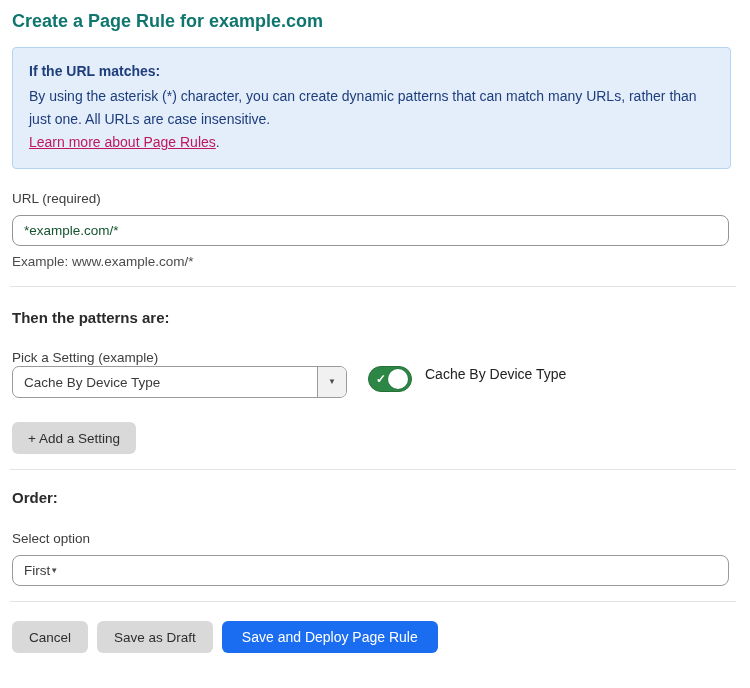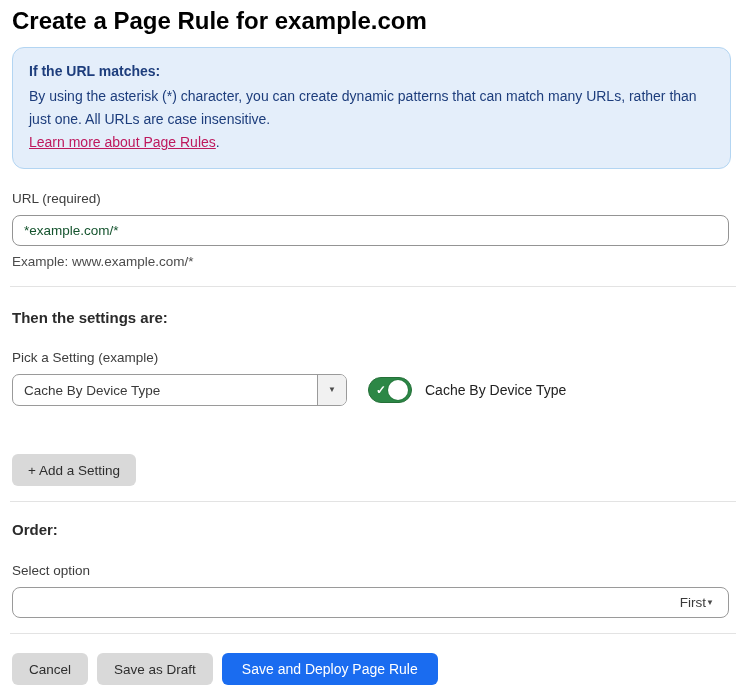--- a/index.html
+++ b/index.html
@@ -7,32 +7,32 @@
   body {
     width: 750px;
     height: 688px;
     font-family: "Liberation Sans", sans-serif;
     color: #2e2e2e;
     overflow: hidden;
   }
   .page { padding: 8px 12px 0 12px; width: 750px; }
 
   .page-title {
-    font-size: 24px;
+    font-size: 18px;
     font-weight: bold;
-    color: #000000;
+    color: #0f766e;
     line-height: 26px;
   }
 
   
   .info-box {
     margin-top: 13px;
     background: #e4eefa;
     border: 1px solid #b3d5f2;
-    border-radius: 12px;
+    border-radius: 4px;
     padding: 13px 16px 14px 16px;
     color: #1d3d7c;
     width: 719px;
   }
   .info-box-heading {
     font-weight: bold;
     font-size: 14px;
     line-height: 20px;
     margin-bottom: 4px;
   }
@@ -93,23 +93,21 @@
     font-weight: bold;
     color: #2b2b2b;
     line-height: 19px;
   }
   .settings-heading { margin-top: 21px; }
   .order-heading { margin-top: 18px; }
 
   .setting-label { margin-top: 23px; }
 
   .setting-row {
-    margin-top: 8px;
-    display: flex;
-    align-items: center;
+    display: flex;
   }
 
   
   .split-dropdown {
     width: 335px;
     height: 32px;
     border: 1px solid #9a9a9a;
     border-radius: 7px;
     background: #ffffff;
     display: flex;
@@ -167,21 +165,21 @@
     background: #ffffff;
     box-shadow: 0 0 0 1px rgba(0,0,0,0.08);
   }
   .toggle-text {
     margin-left: 13px;
     font-size: 14px;
     color: #222222;
   }
 
   .add-setting-button {
-    margin-top: 48px;
+    margin-top: 24px;
     height: 32px;
     padding: 0 16px;
     background: #d9d9d9;
     border: none;
     border-radius: 6px;
     font-family: "Liberation Sans", sans-serif;
     font-size: 13.5px;
     color: #2e2e2e;
     cursor: pointer;
     display: inline-block;
@@ -191,21 +189,21 @@
 
   .select-control {
     margin-top: 8px;
     width: 717px;
     height: 31px;
     border: 1px solid #9a9a9a;
     border-radius: 8px;
     background: #ffffff;
     display: flex;
     align-items: center;
-    justify-content: flex-end;
+    justify-content: flex-start;
     padding: 0 14px 0 11px;
     font-size: 13.5px;
     color: #3a3a3a;
     cursor: pointer;
   }
 
   .order-helper {
     margin-top: 6px;
     font-size: 13.5px;
     line-height: 17.5px;
@@ -252,21 +250,21 @@
     <div class="info-box-body">By using the asterisk (*) character, you can create dynamic patterns that can match many URLs, rather than just one. All URLs are case insensitive.</div>
     <div class="info-box-link-line"><a class="info-link">Learn more about Page Rules</a><span class="info-link-suffix">.</span></div>
   </div>
 
   <div class="field-label url-label">URL (required)</div>
   <input class="text-input" type="text" value="*example.com/*" style="">
   <div class="helper-text">Example: www.example.com/*</div>
 
   <hr class="divider divider-1">
 
-  <div class="section-heading settings-heading">Then the settings are:</div>
+  <div class="section-heading settings-heading">Then the patterns are:</div>
 
   <div class="field-label setting-label">Pick a Setting (example)</div>
 
   <div class="setting-row">
     <div class="split-dropdown">
       <div class="split-dropdown-value">Cache By Device Type</div>
       <div class="split-dropdown-arrow">
         <span class="arrow-glyph">▼</span>
       </div>
     </div>

